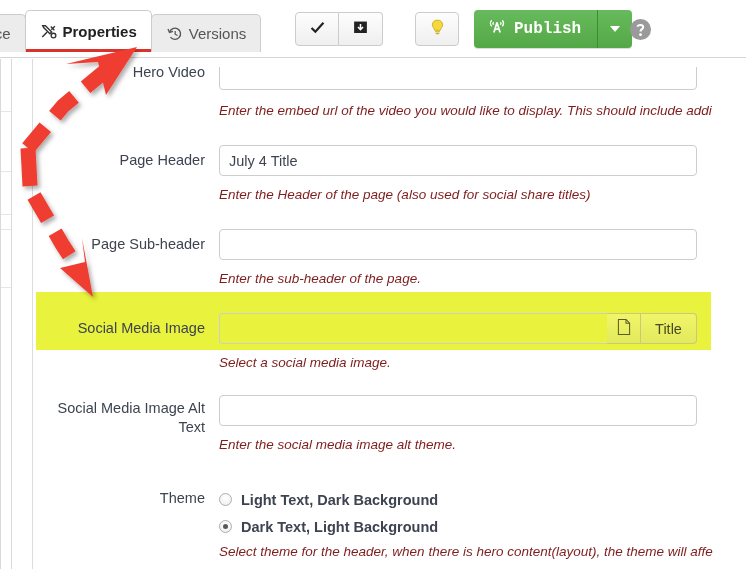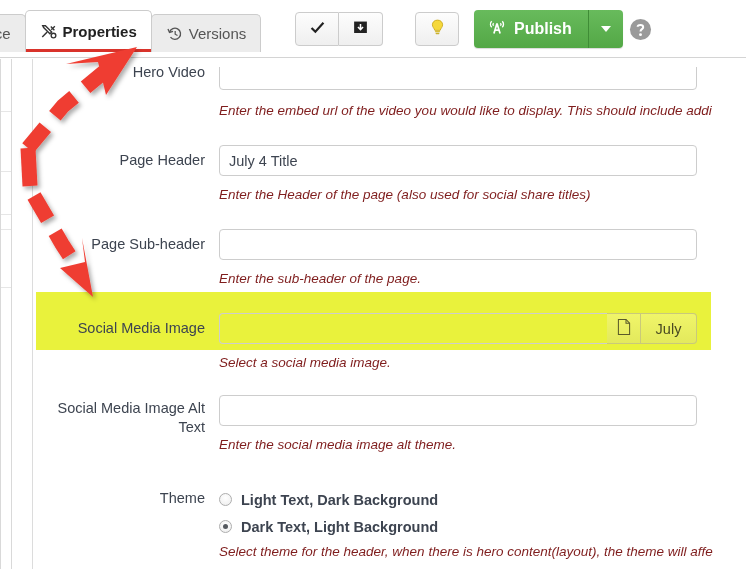--- a/index.html
+++ b/index.html
@@ -118,20 +118,21 @@
     display: flex;
     align-items: center;
     gap: 7px;
     padding: 0 16px 0 13px;
     background: linear-gradient(#68bb5c, #53a846);
     color: #ffffff;
     font-size: 16px;
     font-weight: bold;
     cursor: pointer;
     border-right: 1px solid #3f8c36;
+    font-family: Liberation Mono, monospace;
   }
   .publish-caret {
     width: 34px;
     background: linear-gradient(#68bb5c, #53a846);
     display: flex;
     align-items: center;
     justify-content: center;
     cursor: pointer;
   }
   .caret-dn {
@@ -438,21 +439,21 @@
         <input class="inp" type="text" value="" style="">
         <div class="pk-btn pk-file">
           <span>
             <svg viewBox="0 0 20 22" width="16" height="18">
               <path d="M3 1.5 H12.5 L17 6.2 V20.5 H3 Z" fill="none" stroke="#5a5a2a" stroke-width="1.3"></path>
               <path d="M12.5 1.5 V6.2 H17" fill="none" stroke="#5a5a2a" stroke-width="1.3"></path>
             </svg>
           </span>
         </div>
         <div class="pk-btn pk-clear">
-          <span>July</span>
+          <span>Title</span>
         </div>
       </div>
     </div>
   </div>
   <div class="hint" style="top:288px">Select a social media image.</div>
 
   <div class="row" style="top:328px">
     <div class="lbl" style="top:4px">Social Media Image Alt Text</div>
     <div class="ctl" style="top:0">
       <input class="inp" type="text" value="" style="">

